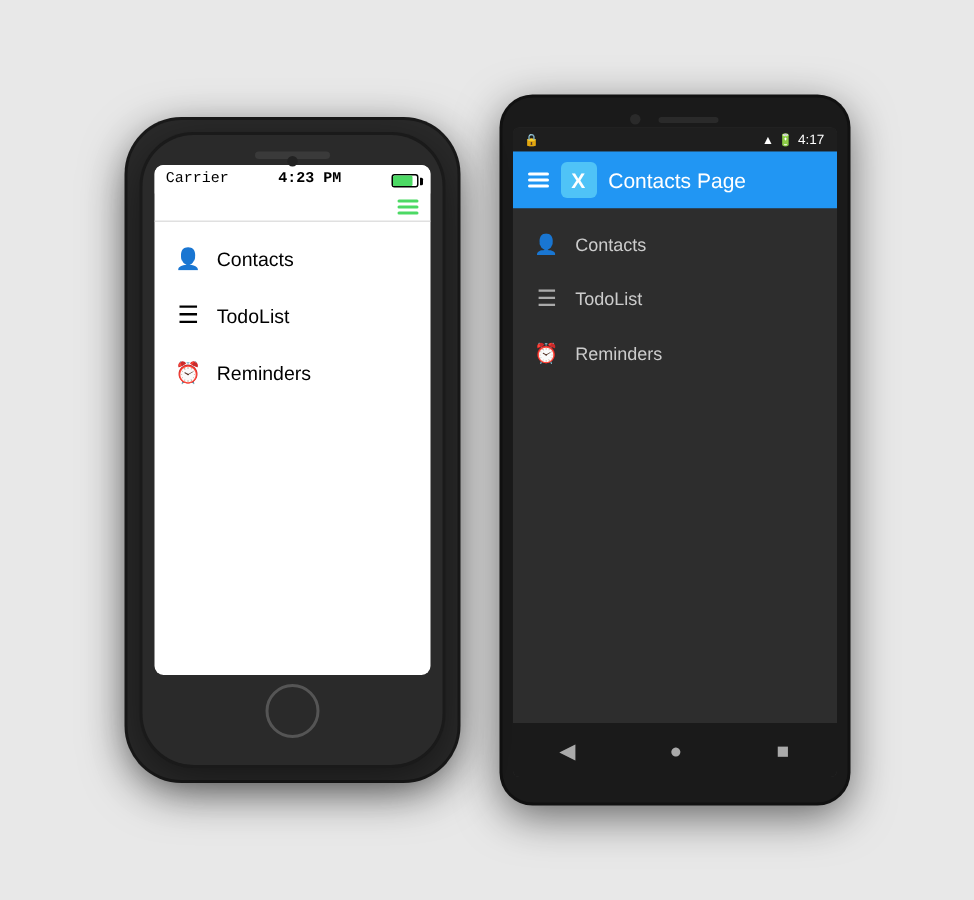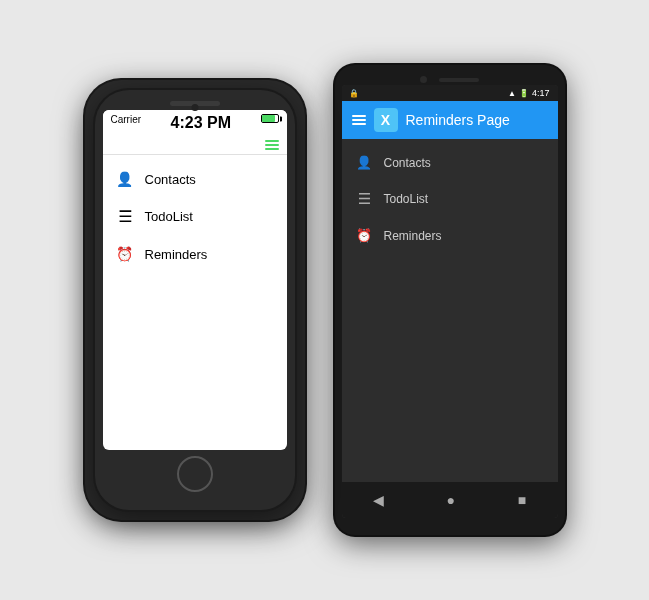--- a/index.html
+++ b/index.html
@@ -28,28 +28,29 @@
       background: #fff;
       border-radius: 6px;
       overflow: hidden;
       width: 100%;
       height: 340px;
       margin-top: 4px;
     }
     .ios-status-bar {
       display: flex;
       justify-content: space-between;
-      align-items: flex-start;
+      align-items: flex-end;
       padding: 4px 8px;
       font-size: 10px;
       color: #000;
       background: #fff;
+      font-family: Liberation Mono, monospace;
     }
     .ios-status-bar .carrier { font-size: 10px; }
-    .ios-status-bar .time { font-size: 16px; font-weight: 600; }
+    .ios-status-bar .time { font-size: 10px; font-weight: 600; }
     .ios-status-bar .battery-area {
       display: flex;
       align-items: center;
       gap: 2px;
     }
     .ios-battery {
       width: 18px;
       height: 9px;
       border: 1.5px solid #000;
       border-radius: 2px;
@@ -312,21 +313,21 @@
 
     <div class="android-toolbar">
       <div class="android-hamburger">
         <span></span>
         <span></span>
         <span></span>
       </div>
       <div class="android-app-icon">
         <span>X</span>
       </div>
-      <span class="android-toolbar-title">Reminders Page</span>
+      <span class="android-toolbar-title">Contacts Page</span>
     </div>
 
     <div class="android-content">
       <div class="android-menu-item">
         <span class="icon">👤</span>
         <span>Contacts</span>
       </div>
       <div class="android-menu-item">
         <span class="icon" style="font-size:15px;">☰</span>
         <span>TodoList</span>

